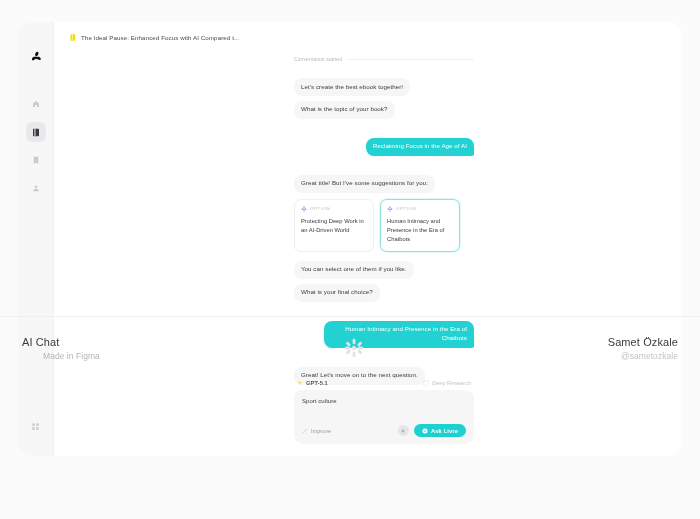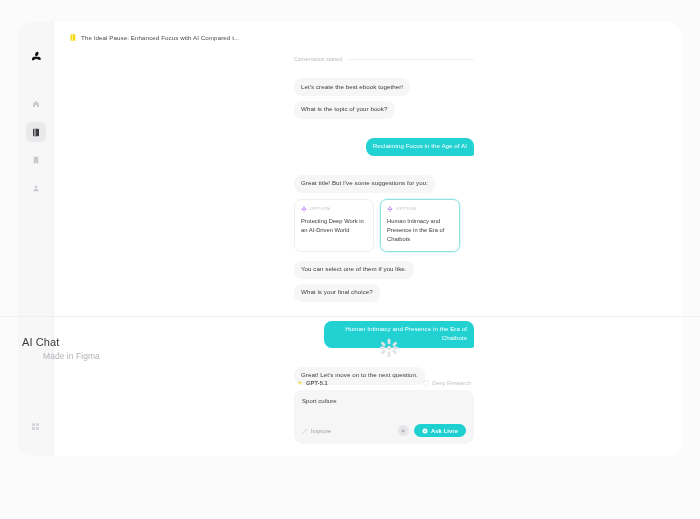--- a/index.html
+++ b/index.html
@@ -635,16 +635,20 @@
           <rect x="16.5" y="10.3" width="6.5" height="3.4" rx="1.4"></rect>
           <rect x="3.4" y="4.2" width="3.4" height="6" rx="1.4" transform="rotate(-45 5.1 7.2)"></rect>
           <rect x="17.2" y="4.2" width="3.4" height="6" rx="1.4" transform="rotate(45 18.9 7.2)"></rect>
           <rect x="3.4" y="13.8" width="3.4" height="6" rx="1.4" transform="rotate(45 5.1 16.8)"></rect>
           <rect x="17.2" y="13.8" width="3.4" height="6" rx="1.4" transform="rotate(-45 18.9 16.8)"></rect>
           <circle cx="12" cy="12" r="2.6"></circle>
         </g>
       </svg>
     </div>
 
+    <div class="footer-right">
+      <div class="footer-name">Samet Özkale</div>
+      <div class="footer-handle">@sametozkale</div>
+    </div>
 
   </div>
 
 </div>
 
 </body></html>

